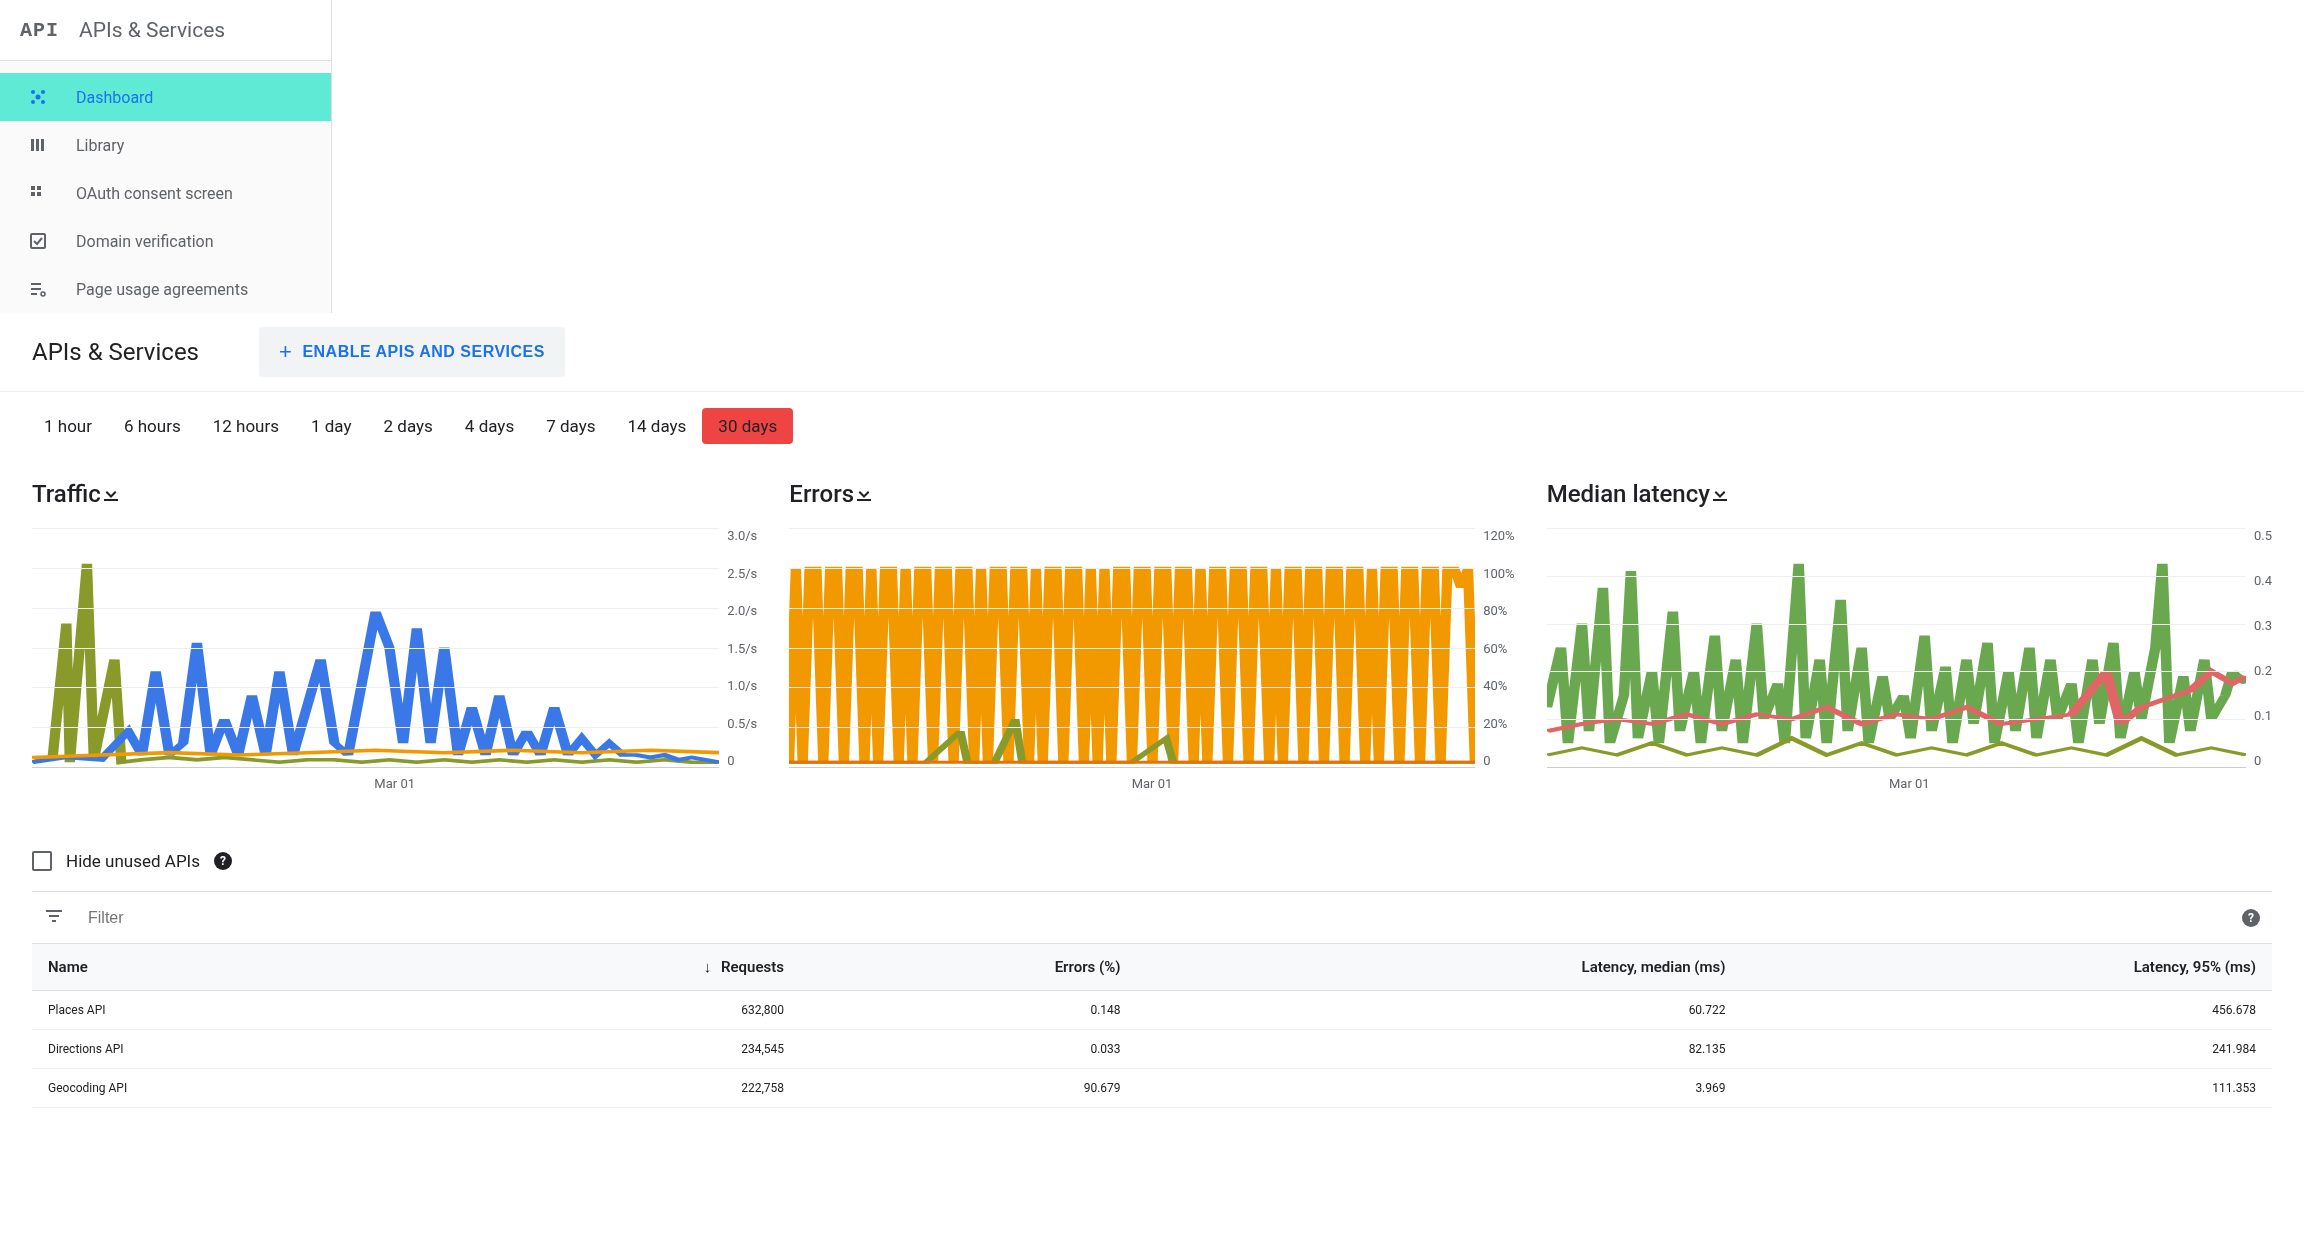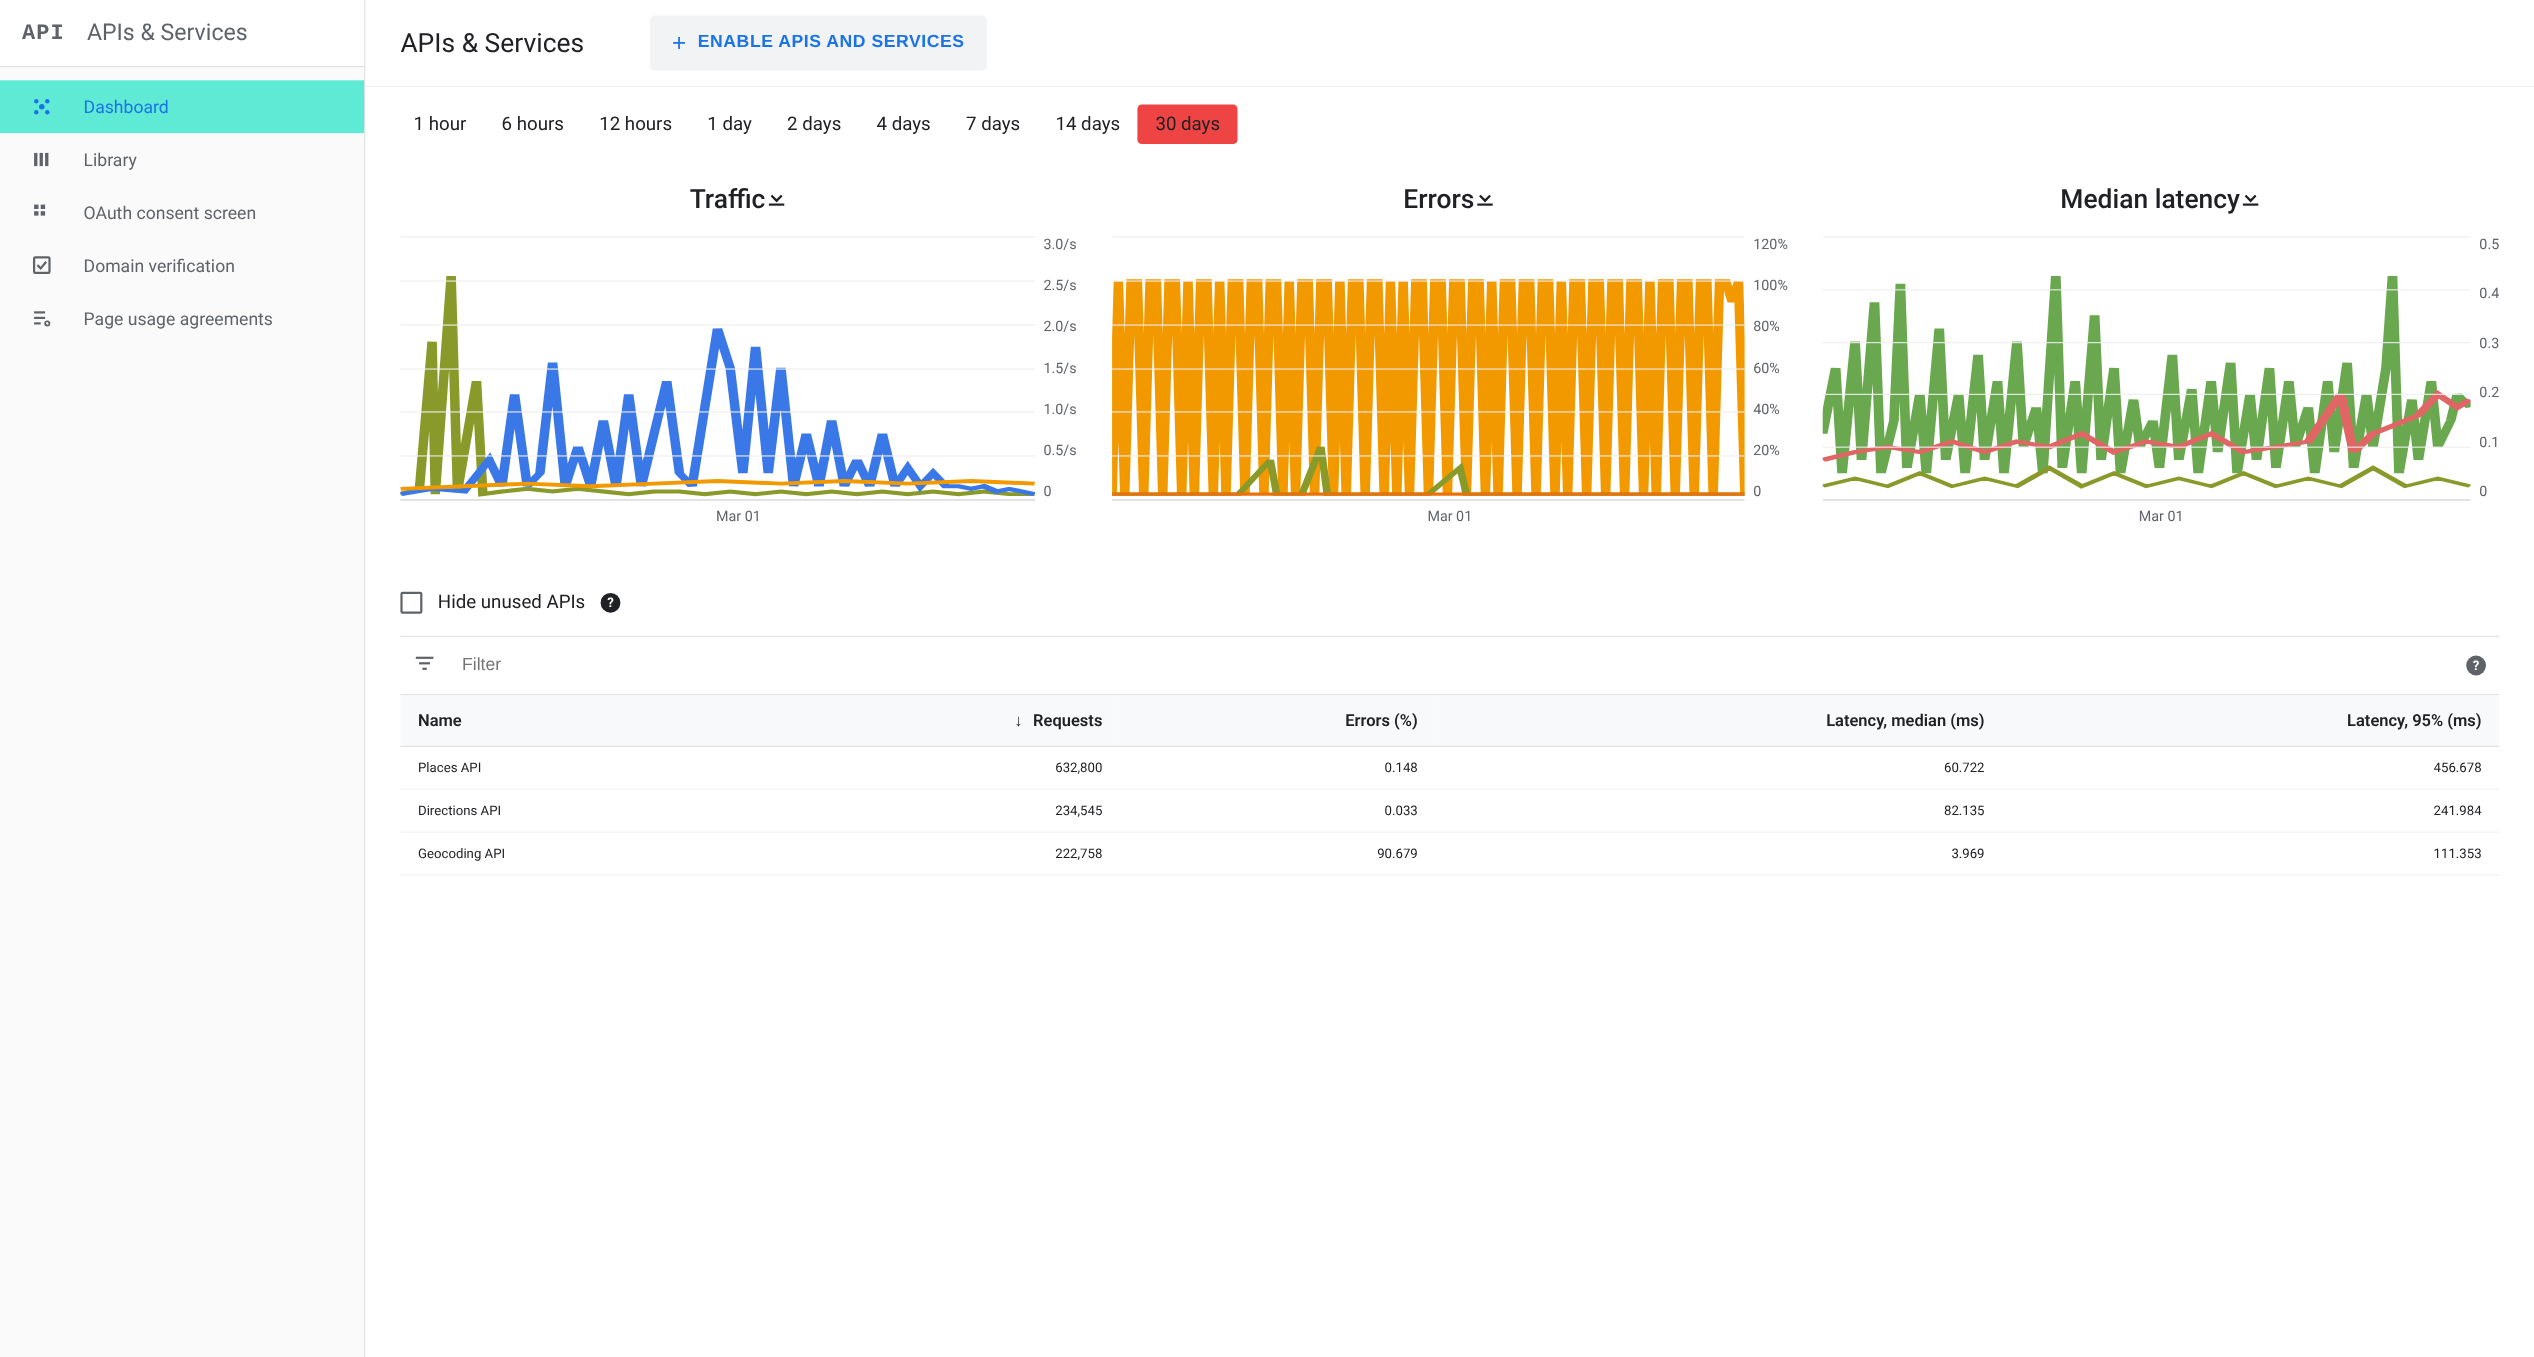--- a/index.html
+++ b/index.html
@@ -10,20 +10,21 @@
     body {
       font-family: Roboto, 'Helvetica Neue', Arial, sans-serif;
       background: #fff;
       color: #202124;
       font-size: 14px;
     }
     .app {
       display: flex;
       width: 100%;
       min-height: 100vh;
+      flex-direction: column;
     }
     .sidebar {
       width: 332px;
       border-right: 1px solid #e0e0e0;
       background: #fafafa;
       flex-shrink: 0;
     }
     .sidebar-header {
       display: flex;
       align-items: center;
@@ -123,21 +124,21 @@
       display: flex;
       padding: 20px 32px;
       gap: 32px;
     }
     .chart-panel {
       flex: 1;
       min-width: 0;
     }
     .chart-header {
       display: flex;
-      justify-content: center;
+      justify-content: flex-start;
       align-items: center;
       margin-bottom: 20px;
     }
     .chart-title {
       font-size: 24px;
       font-weight: 500;
       color: #202124;
     }
     .download-icon {
       cursor: pointer;

